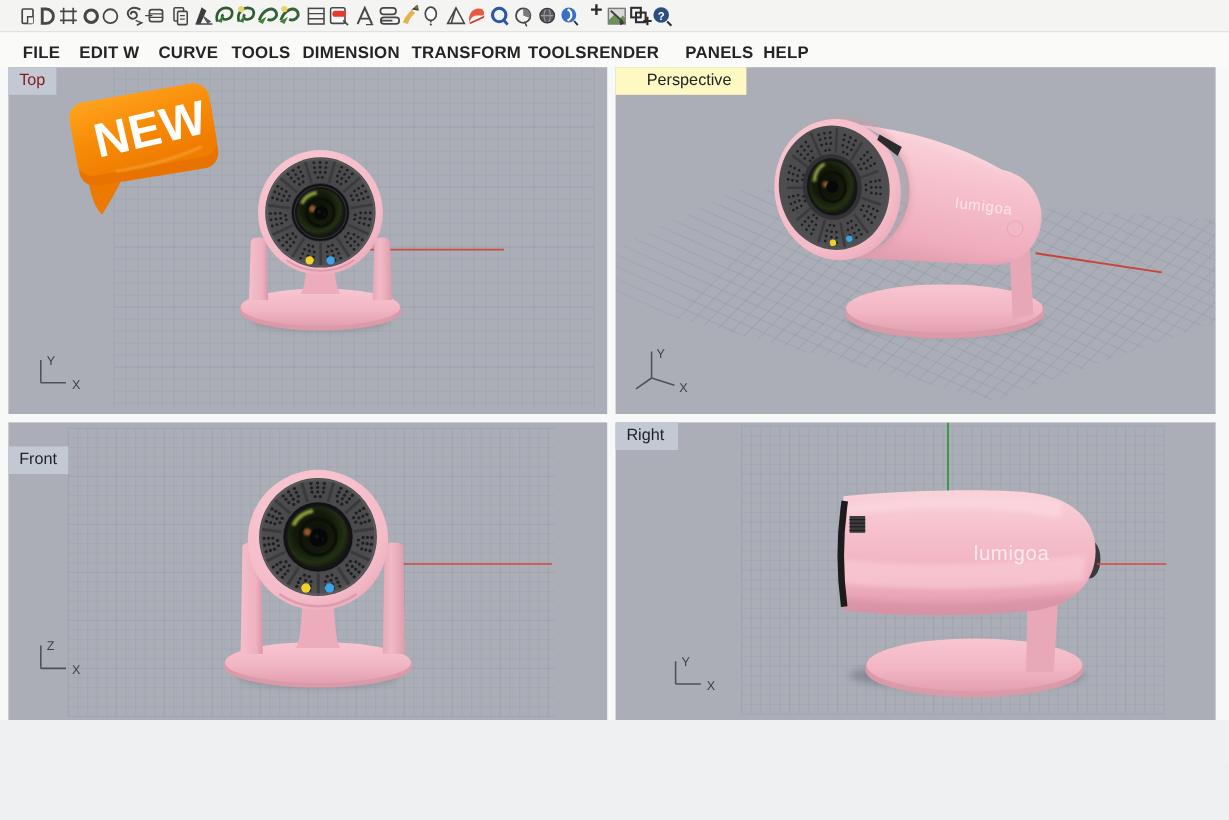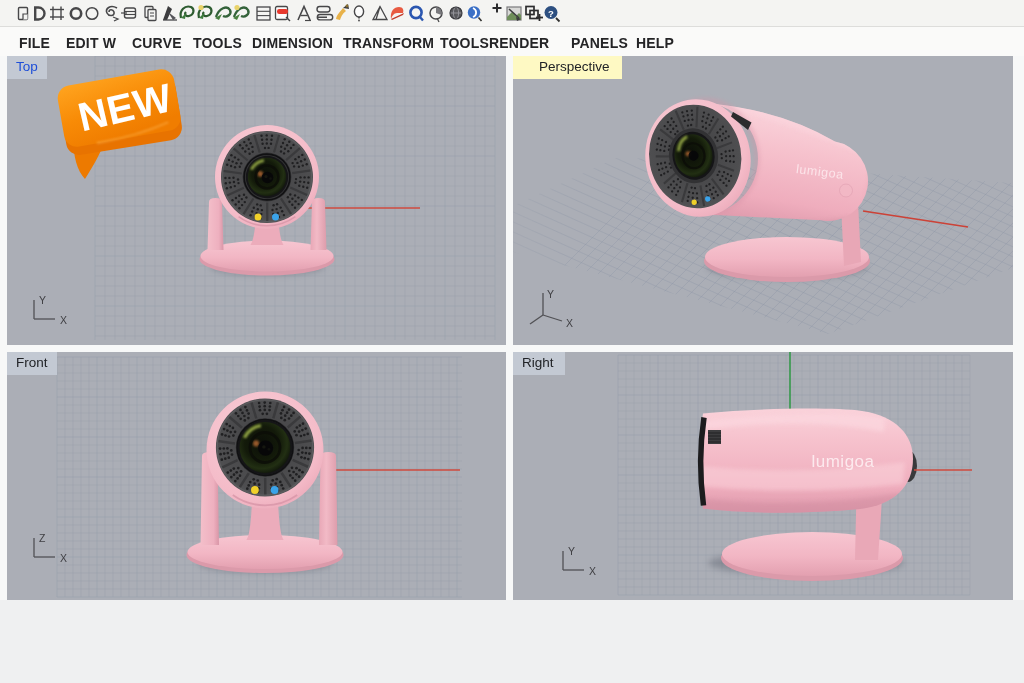--- a/index.html
+++ b/index.html
@@ -1091,16 +1091,16 @@
       <line x1="708" y1="442" x2="721" y2="442"></line>
     </g>
     <text x="843" y="467" text-anchor="middle" font-size="17" fill="#fff5f7" opacity="0.82" font-family="Liberation Sans" letter-spacing="0.5">lumigoa</text>
     <g stroke="#515155" stroke-width="1.3" fill="none">
       <line x1="563" y1="570" x2="563" y2="551"></line>
       <line x1="563" y1="570" x2="584" y2="570"></line>
     </g>
     <text x="568" y="555" font-size="10.5" fill="#404044">Y</text>
     <text x="589" y="575" font-size="10.5" fill="#404044">X</text>
   </svg>
-<div style="position:absolute;left:7px;top:56px;width:31px;height:23px;background:#c3c9d3;color:#1d4ed8;font-size:13.5px;line-height:22px;padding-left:9px;">Top</div>
+<div style="position:absolute;left:7px;top:56px;width:31px;height:23px;background:#c3c9d3;color:#7f1d1d;font-size:13.5px;line-height:22px;padding-left:9px;">Top</div>
 <div style="position:absolute;left:513px;top:56px;width:83px;height:23px;background:#fef9c3;color:#212327;font-size:13.5px;line-height:22px;padding-left:26px;">Perspective</div>
-<div style="position:absolute;left:7px;top:352px;width:41px;height:23px;background:#c3c9d3;color:#212327;font-size:13.5px;line-height:22px;padding-left:9px;">Front</div>
+<div style="position:absolute;left:7px;top:372px;width:41px;height:23px;background:#c3c9d3;color:#212327;font-size:13.5px;line-height:22px;padding-left:9px;">Front</div>
 <div style="position:absolute;left:513px;top:352px;width:43px;height:23px;background:#c3c9d3;color:#212327;font-size:13.5px;line-height:22px;padding-left:9px;">Right</div>
 <div id="bottom"></div>
 </body></html>

